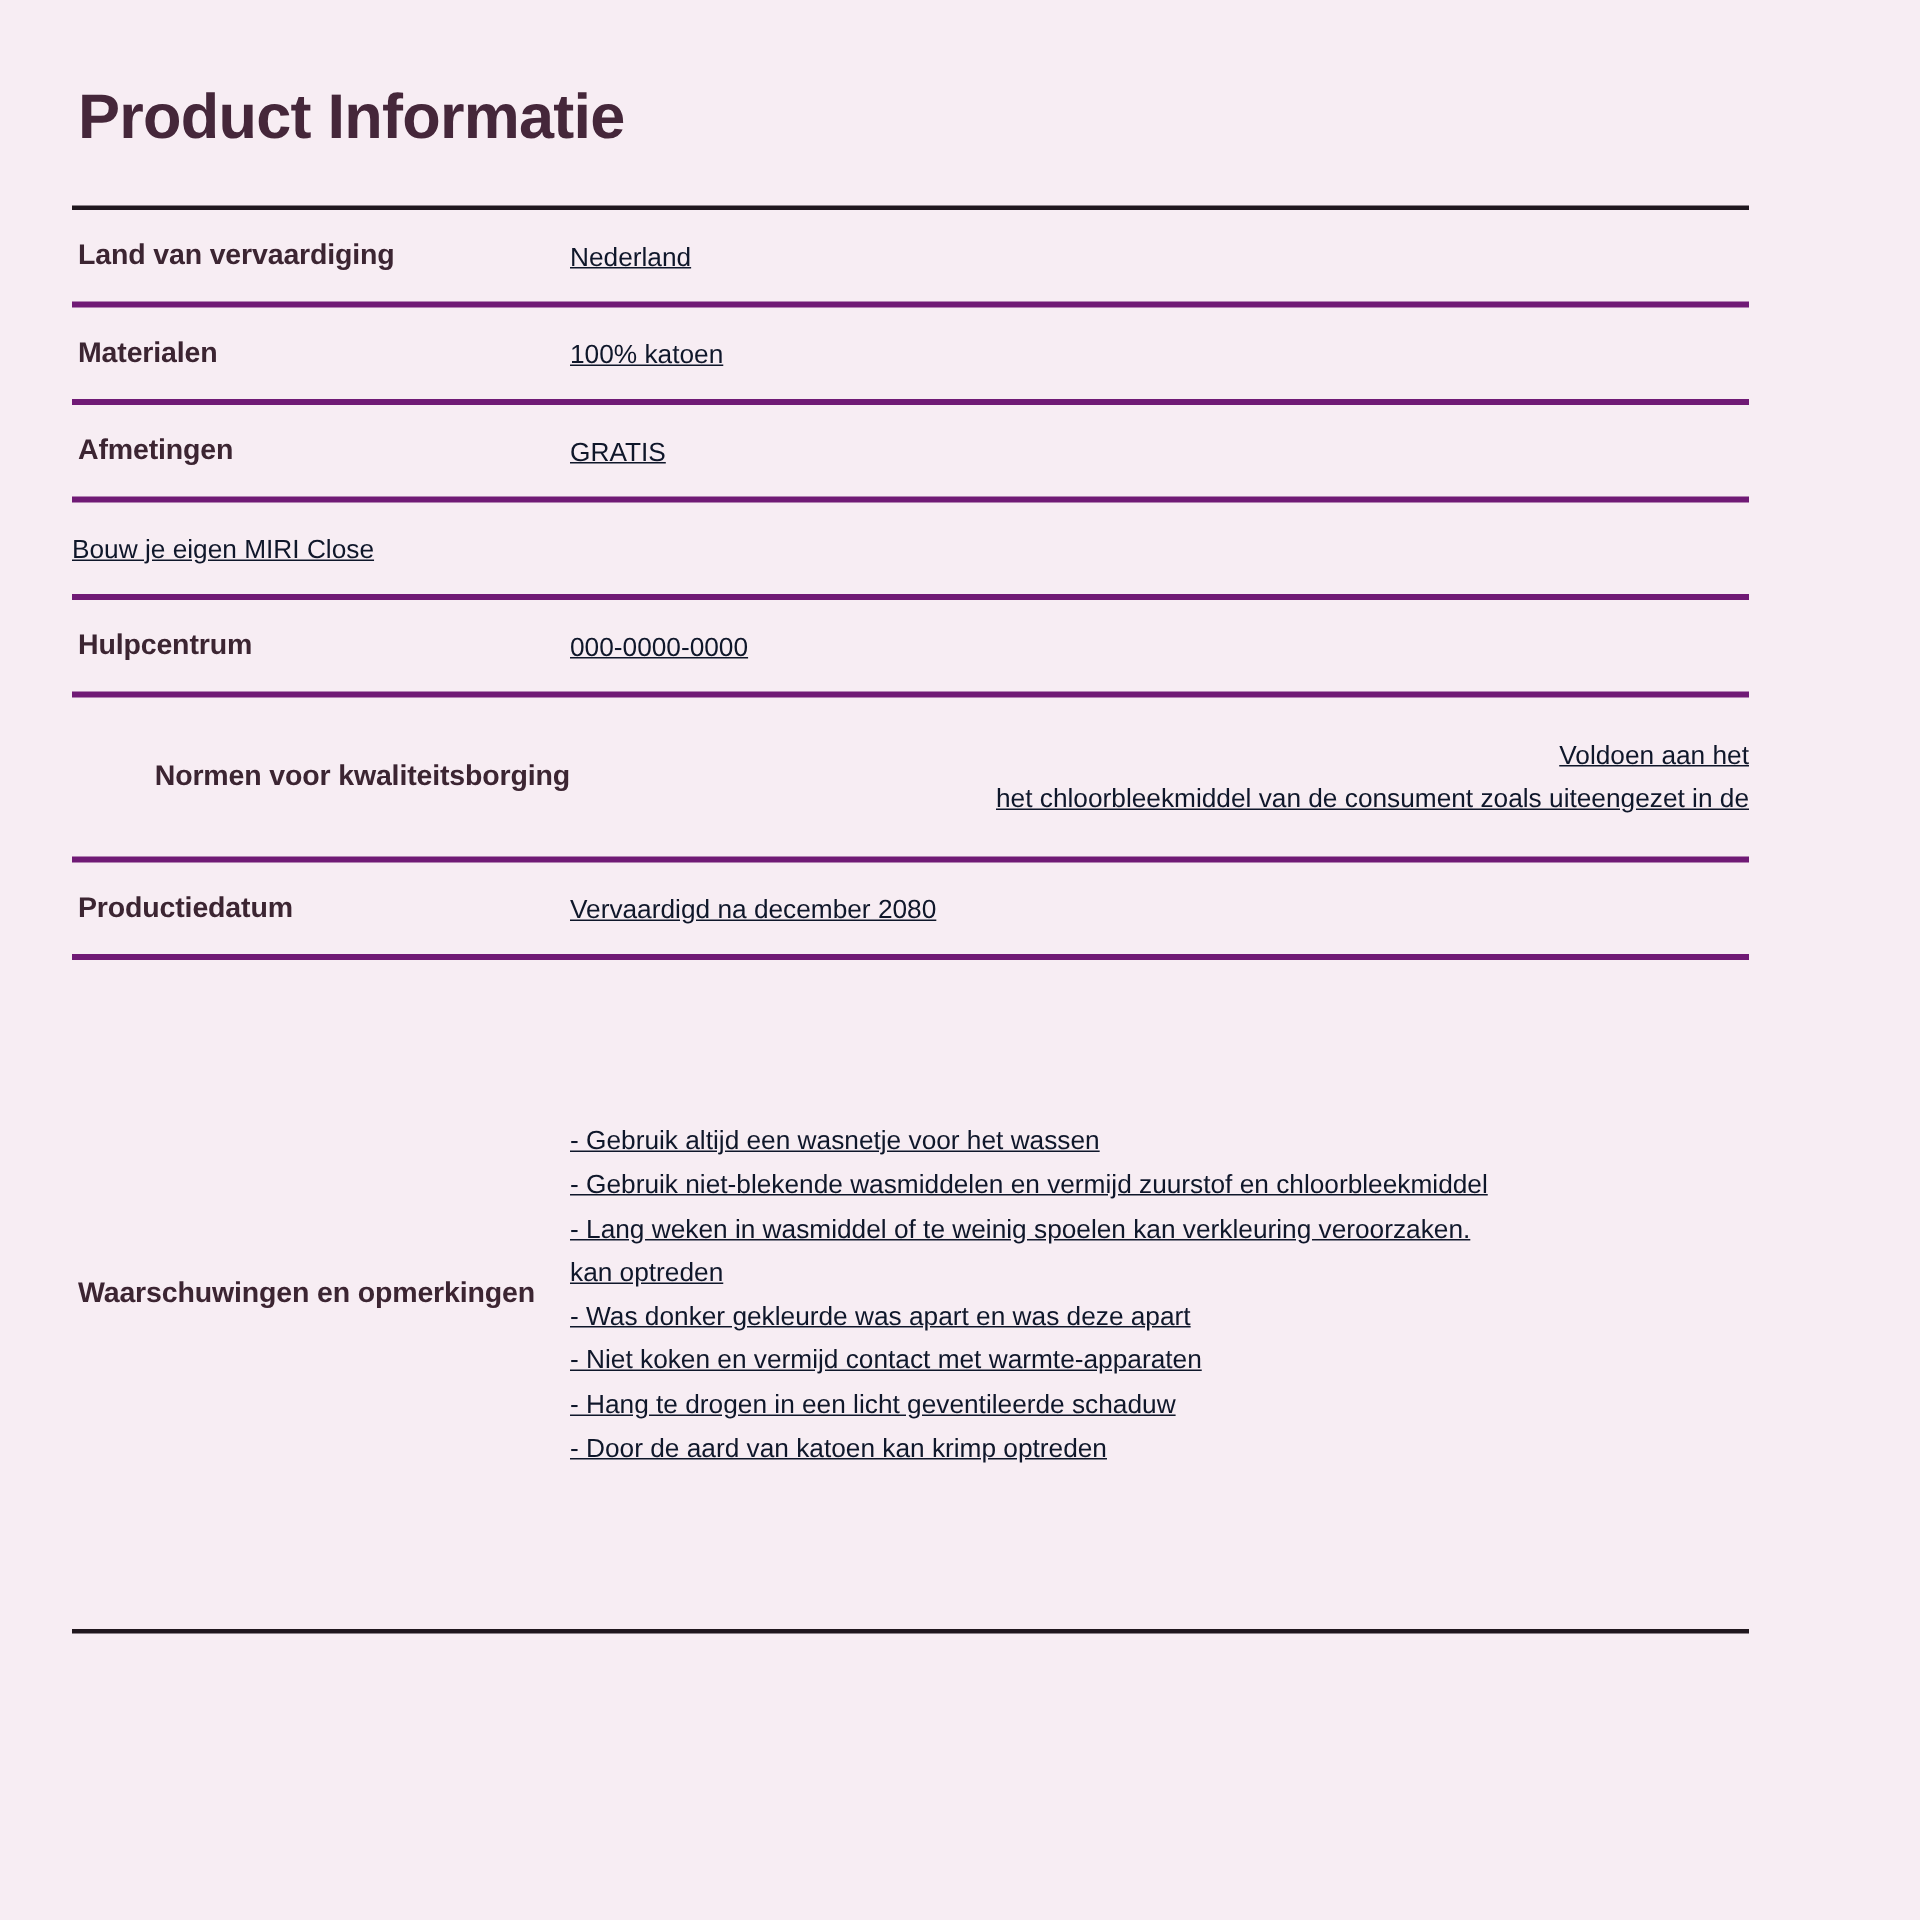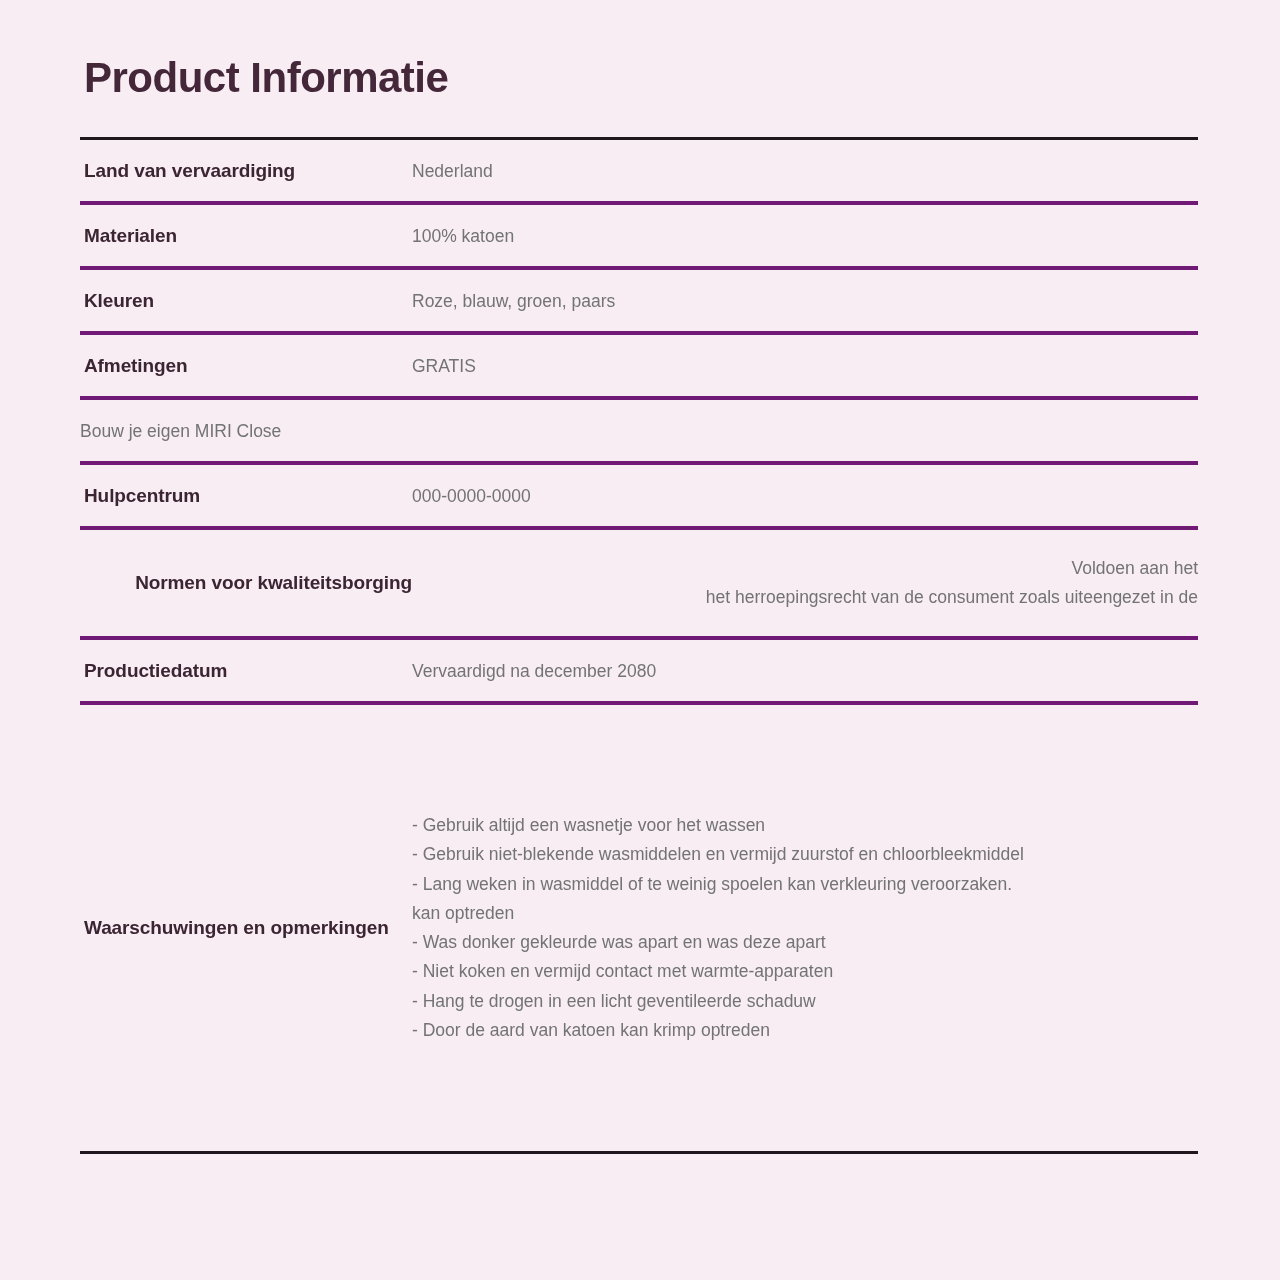--- a/index.html
+++ b/index.html
@@ -8,21 +8,21 @@
   }
   body {
     width: 1280px;
     height: 1280px;
     background: #f7edf3;
     font-family: "Liberation Sans", "DejaVu Sans", sans-serif;
     overflow: hidden;
   }
   .container {
     width: 1118px;
-    margin: 0 auto 0 80px;
+    margin: 0 auto 0 48px;
   }
   .page-title {
     margin: 0;
     padding: 52px 0 0 4px;
     font-size: 42px;
     line-height: 52px;
     font-weight: 700;
     letter-spacing: -0.5px;
     color: #45273a;
   }
@@ -57,22 +57,23 @@
     padding-left: 4px;
     font-size: 19px;
     font-weight: 600;
     color: #3c2532;
     letter-spacing: -0.1px;
   }
   .value-cell {
     flex: 1;
     font-size: 17.5px;
     font-weight: 400;
-    color: #737373;
+    color: #0f172a;
     line-height: 29.3px;
+    text-decoration: underline;
   }
   .row:not(.multiline) .value-cell {
     line-height: 22px;
   }
 </style>
 </head>
 <body>
 
 <div class="container">
 
@@ -85,44 +86,40 @@
     <div class="row">
       <div class="label-cell">Land van vervaardiging</div>
       <div class="value-cell">Nederland</div>
     </div>
 
     <div class="row">
       <div class="label-cell">Materialen</div>
       <div class="value-cell">100% katoen</div>
     </div>
 
-    <div class="row">
-      <div class="label-cell">Kleuren</div>
-      <div class="value-cell">Roze, blauw, groen, paars</div>
-    </div>
 
     <div class="row">
       <div class="label-cell">Afmetingen</div>
       <div class="value-cell">GRATIS</div>
     </div>
 
     <div class="row">
       <div class="value-cell">Bouw je eigen MIRI Close</div>
     </div>
 
     <div class="row">
       <div class="label-cell">Hulpcentrum</div>
       <div class="value-cell">000-0000-0000</div>
     </div>
 
     <div class="row tall multiline">
       <div class="label-cell">Normen voor kwaliteitsborging</div>
       <div class="value-cell">
         <div>Voldoen aan het</div>
-        <div>het herroepingsrecht van de consument zoals uiteengezet in de</div>
+        <div>het chloorbleekmiddel van de consument zoals uiteengezet in de</div>
       </div>
     </div>
 
     <div class="row">
       <div class="label-cell">Productiedatum</div>
       <div class="value-cell">Vervaardigd na december 2080</div>
     </div>
 
     <div class="row warnings multiline">
       <div class="label-cell">Waarschuwingen en opmerkingen</div>

